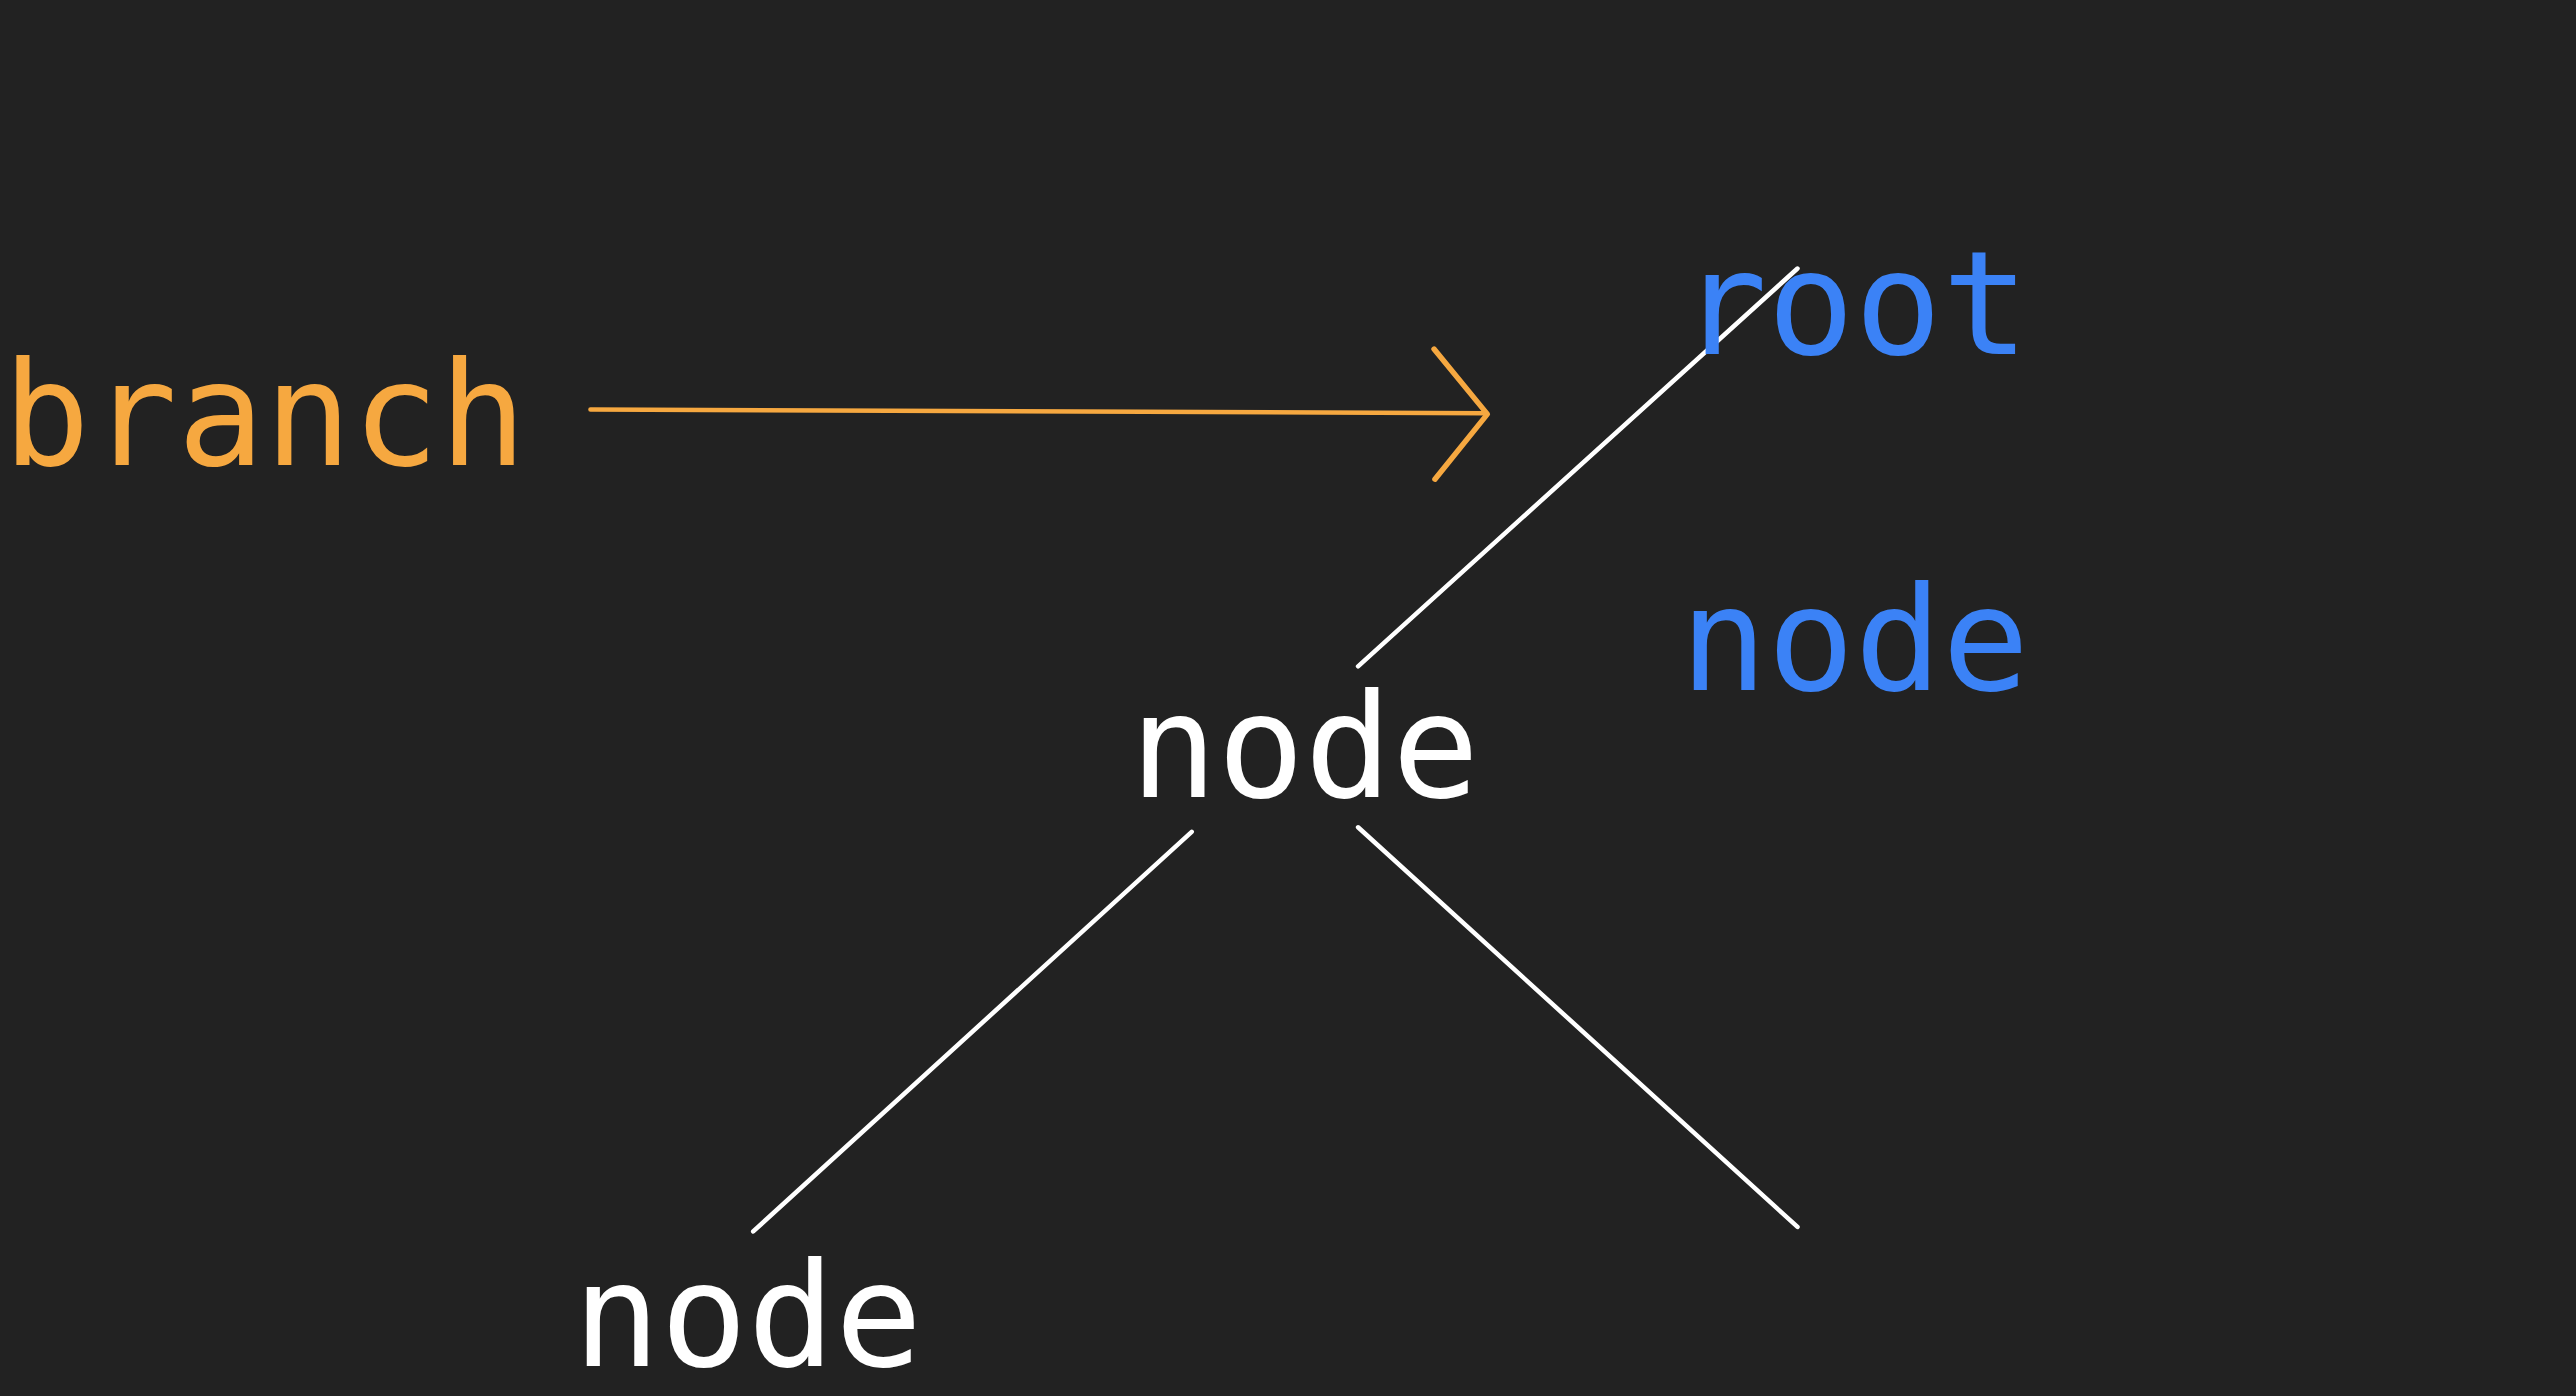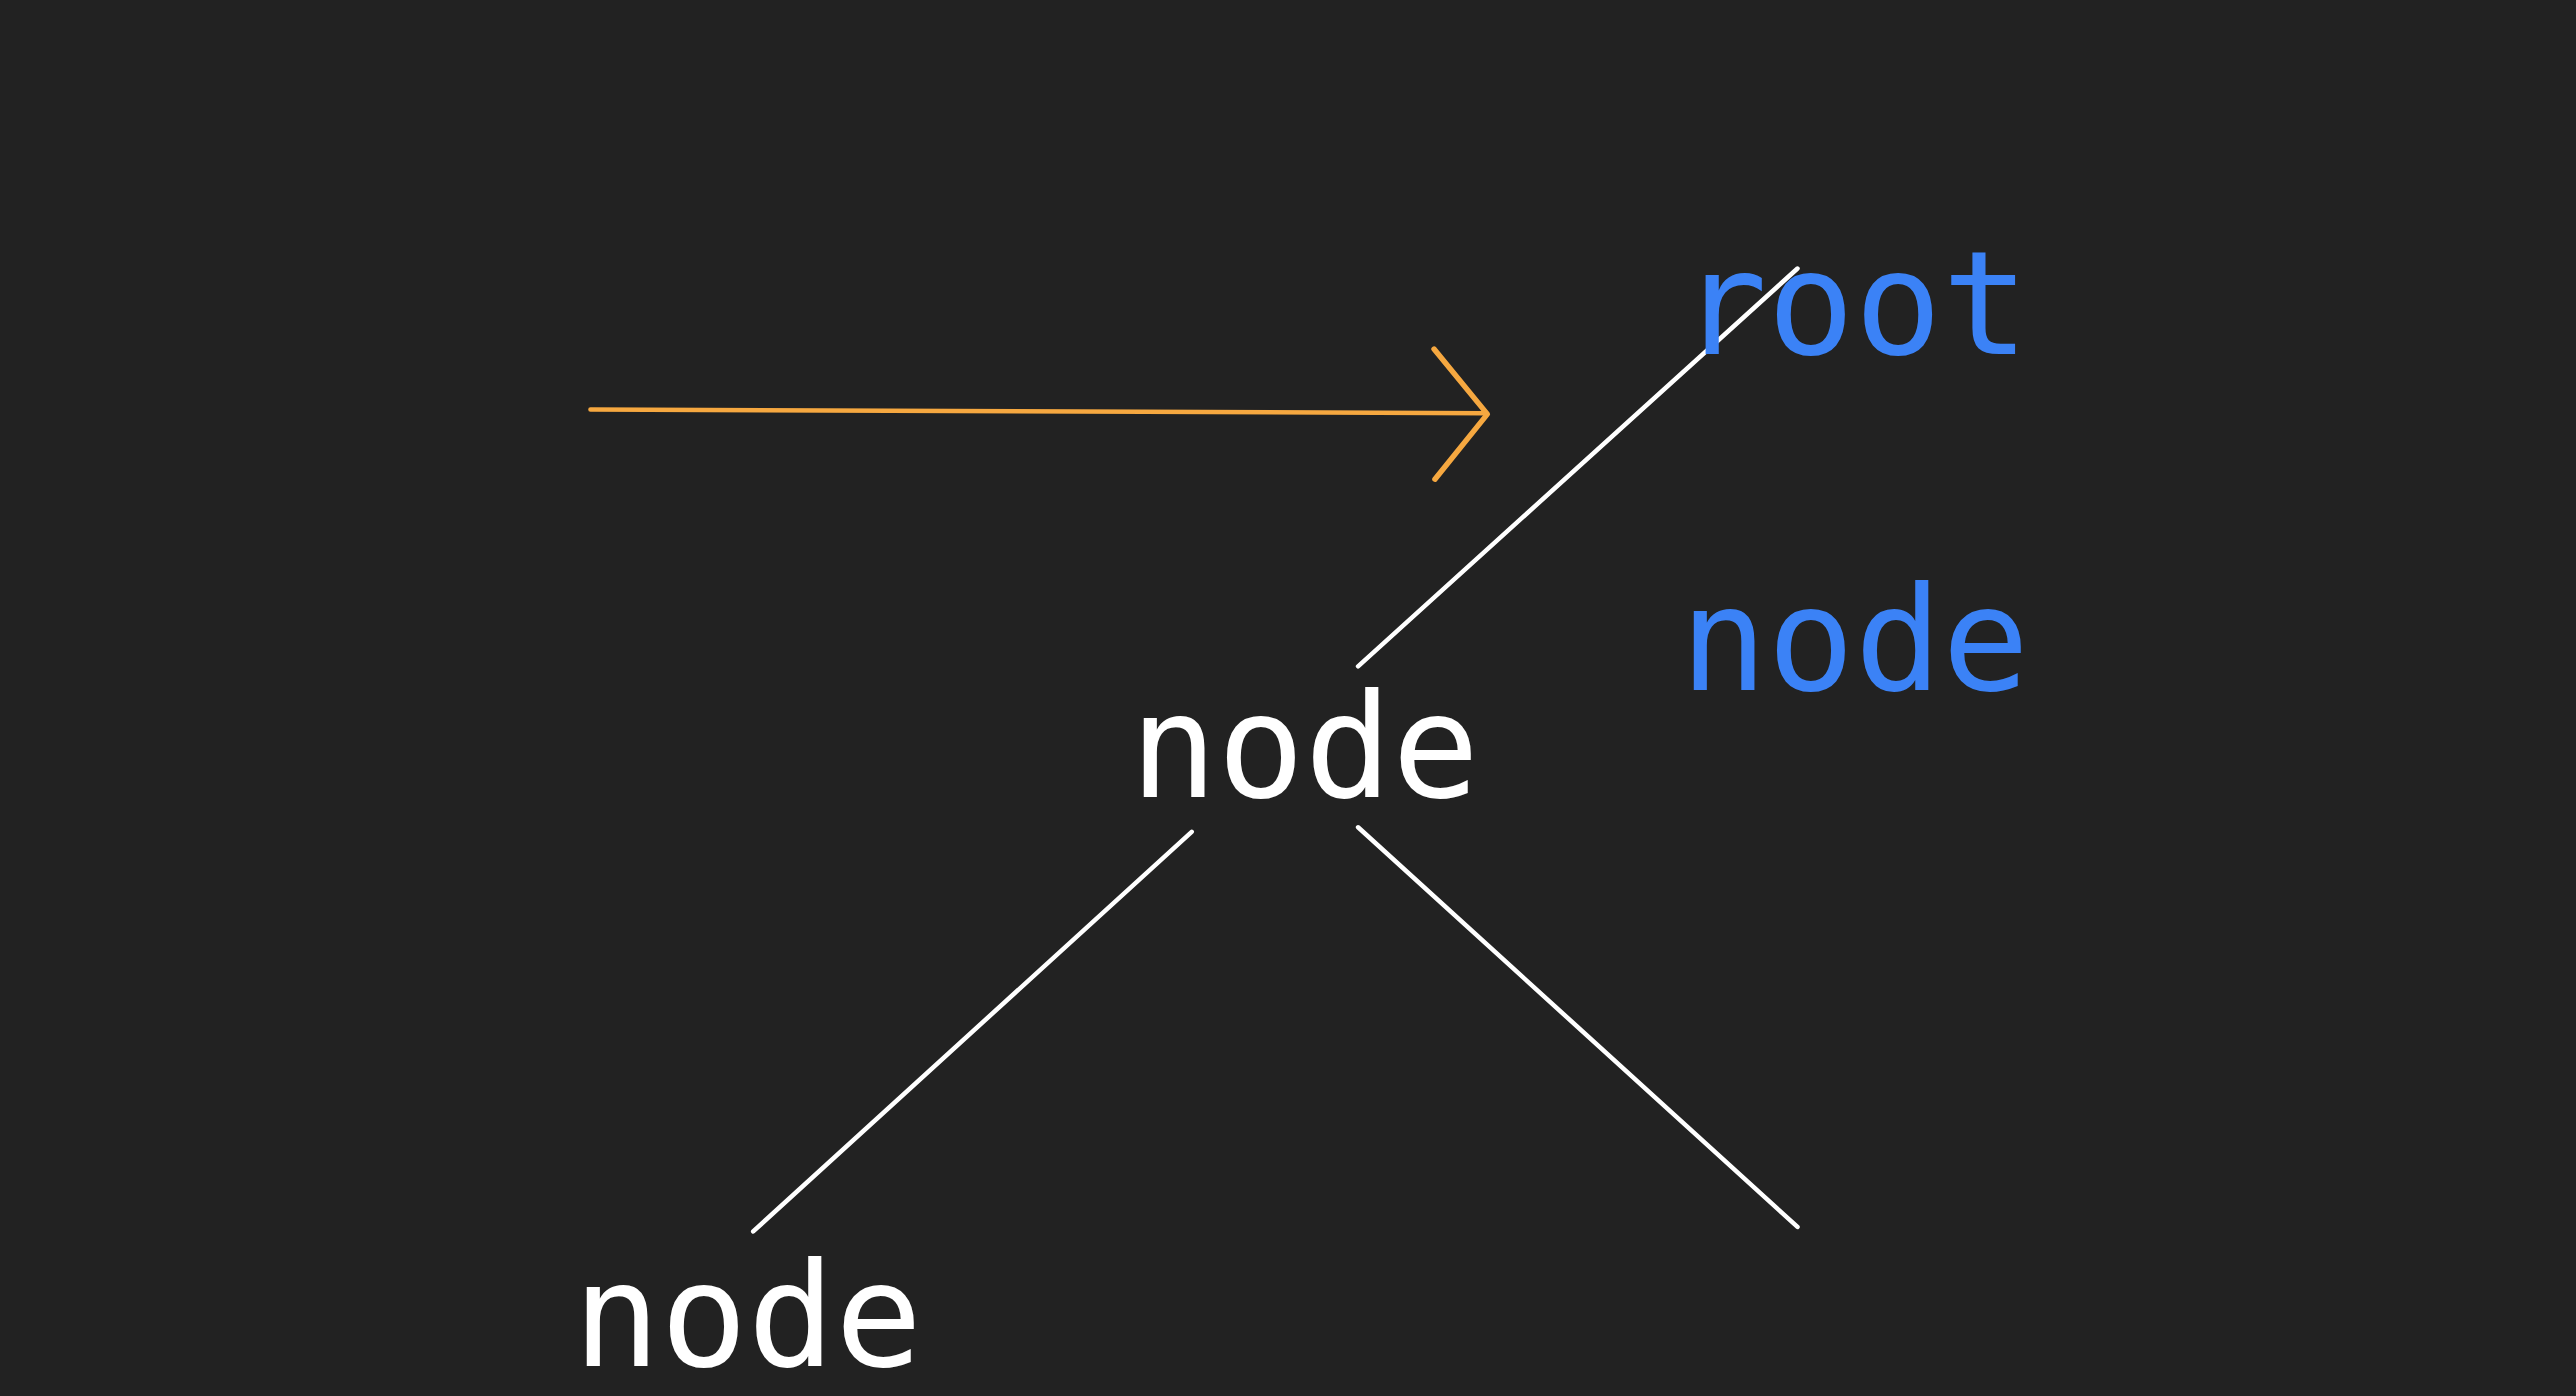--- a/index.html
+++ b/index.html
@@ -50,19 +50,20 @@
       <line x1="1502" y1="915" x2="1988" y2="1357" stroke="#ffffff" stroke-width="5" stroke-linecap="round"></line>
       <line x1="653" y1="453" x2="1643" y2="457" stroke="#f6a840" stroke-width="5" stroke-linecap="round"></line>
       <polyline points="1586,386 1645,458 1587,530" fill="none" stroke="#f6a840" stroke-width="6" stroke-linecap="round" stroke-linejoin="round"></polyline>
     </svg>
 
   <div class="label two-line root-label" style="color: #3b82f6;">
     <div>root</div>
     <div>node</div>
   </div>
 
+  <div class="label branch-label" style="color: rgb(246, 168, 64);">branch</div>
 
   <div class="label mid-label" style="color: rgb(255, 255, 255);">node</div>
 
   <div class="label leaf-label" style="color: rgb(255, 255, 255);">node</div>
 
 </div>
 
 
 </body></html>

